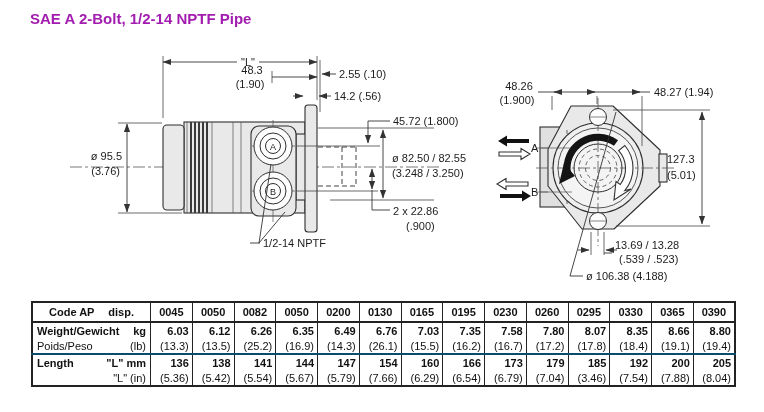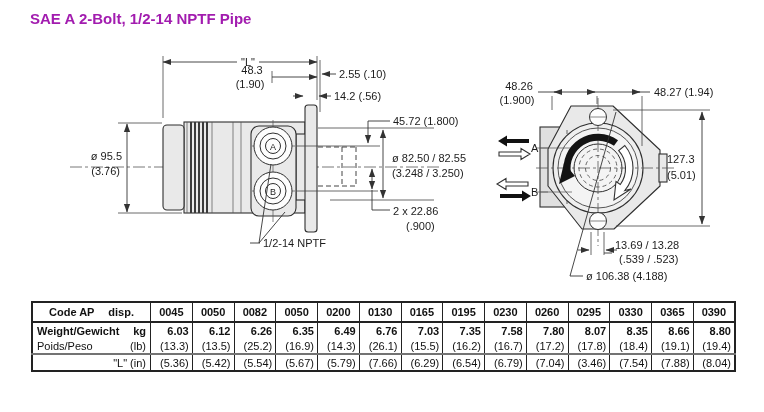--- a/index.html
+++ b/index.html
@@ -23,21 +23,21 @@
   .pl{font-size:9px;fill:#1c1c1c;}
   .solid-arrow{fill:#111;stroke:none;}
   .hollow-arrow{fill:#fff;stroke:#333;stroke-width:1.1;}
   
   .spec{position:absolute;left:31px;top:301px;border-collapse:collapse;table-layout:fixed;
         width:705px;font-size:11px;color:#111;border:2px solid #222;}
   .spec th,.spec td{border-left:1px solid #222;border-right:1px solid #222;padding:0;
         white-space:nowrap;overflow:hidden;}
   .spec thead th{border-bottom:2px solid #222;height:18px;font-weight:bold;text-align:center;}
   .spec td{text-align:right;padding-right:3px;height:15px;}
-  .spec tr.sep td{border-bottom:2px solid #737373;}
+  .spec tr.sep td{border-bottom:2px solid #0c4a6e;}
   .spec .bold td{font-weight:bold;}
   .spec td.lab{padding:0 4px;}
   .spec .lab .wrap{display:flex;justify-content:space-between;}
   .spec thead .wrap{display:flex;justify-content:space-between;padding:0 16px;}
 </style>
 </head>
 <body>
 
 <div class="stage">
   <div class="title">SAE A 2-Bolt, 1/2-14 NPTF Pipe</div>
@@ -305,20 +305,42 @@
           <td>(26.1)</td>
           <td>(15.5)</td>
           <td>(16.2)</td>
           <td>(16.7)</td>
           <td>(17.2)</td>
           <td>(17.8)</td>
           <td>(18.4)</td>
           <td>(19.1)</td>
           <td>(19.4)</td>
         </tr>
+        <tr class="bold">
+          <td class="lab">
+            <span class="wrap">
+              <span>Length</span>
+              <span>"L" mm</span>
+            </span>
+          </td>
+          <td>136</td>
+          <td>138</td>
+          <td>141</td>
+          <td>144</td>
+          <td>147</td>
+          <td>154</td>
+          <td>160</td>
+          <td>166</td>
+          <td>173</td>
+          <td>179</td>
+          <td>185</td>
+          <td>192</td>
+          <td>200</td>
+          <td>205</td>
+        </tr>
         <tr>
           <td class="lab">
             <span class="wrap">
               <span></span>
               <span>"L" (in)</span>
             </span>
           </td>
           <td>(5.36)</td>
           <td>(5.42)</td>
           <td>(5.54)</td>

